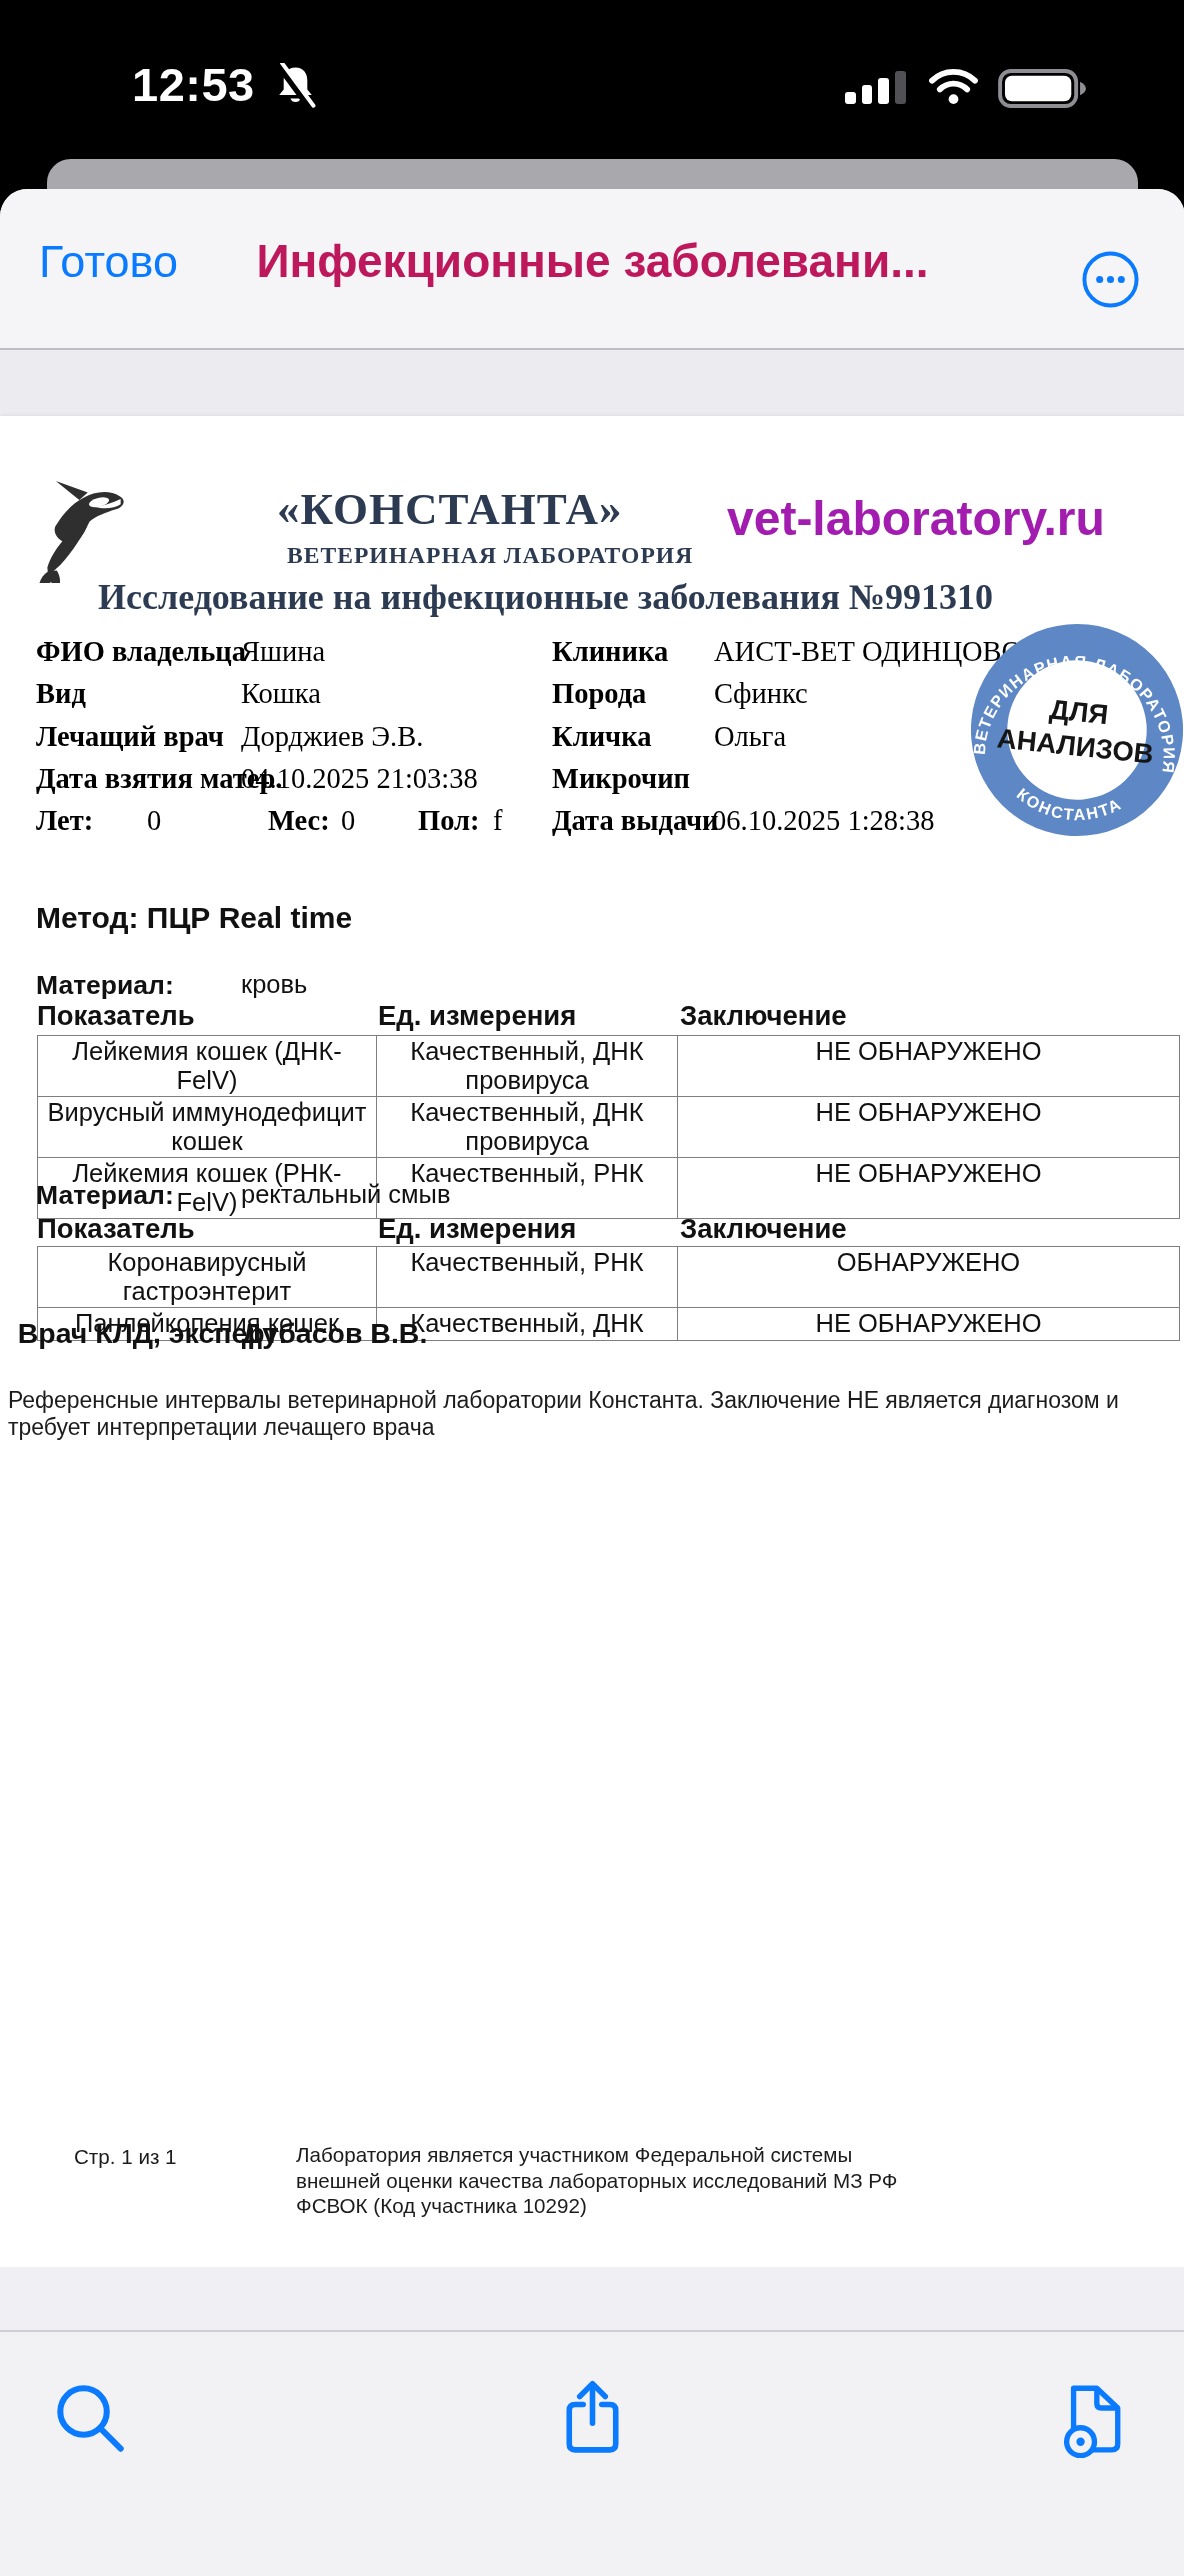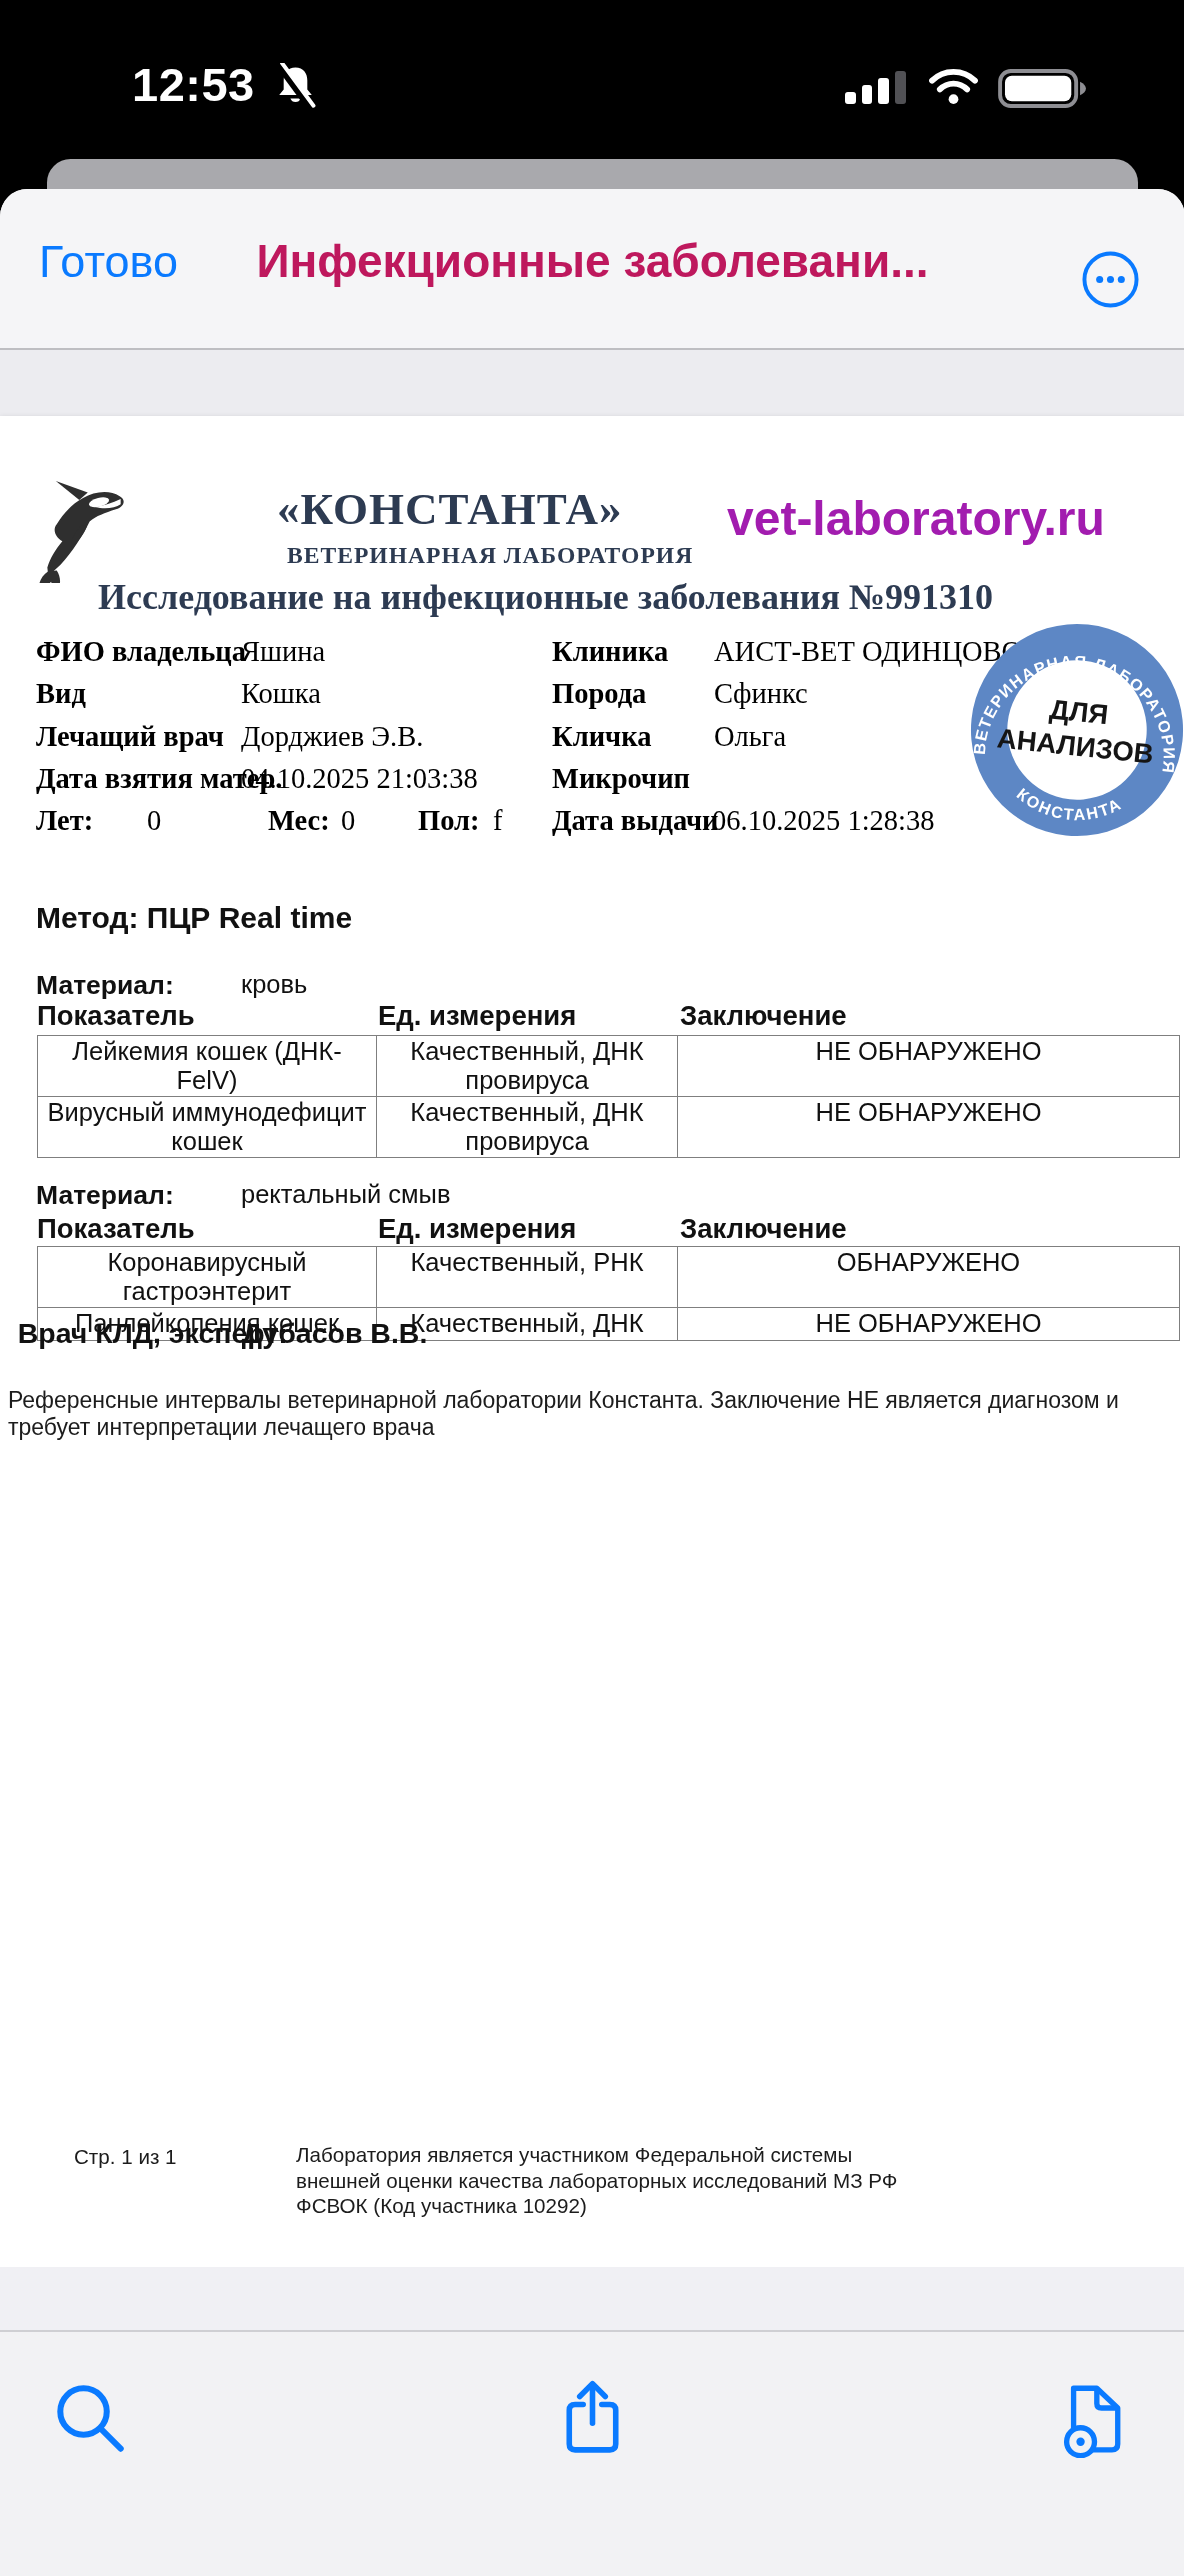--- a/index.html
+++ b/index.html
@@ -227,20 +227,25 @@
             <tr>
               <td>Лейкемия кошек (ДНК-FelV)</td>
               <td>Качественный, ДНК провируса</td>
               <td>НЕ ОБНАРУЖЕНО</td>
             </tr>
             <tr>
               <td>Вирусный иммунодефицит кошек</td>
               <td>Качественный, ДНК провируса</td>
               <td>НЕ ОБНАРУЖЕНО</td>
             </tr>
+            <tr>
+              <td>Лейкемия кошек (РНК-FelV)</td>
+              <td>Качественный, РНК</td>
+              <td>НЕ ОБНАРУЖЕНО</td>
+            </tr>
           </tbody>
       </table>
 
       <div class="material mat2">
         <span class="lab">Материал:</span>
         <span class="val">ректальный смыв</span>
       </div>
       <div class="thead th2">
         <span class="hc1">Показатель</span>
         <span class="hc2">Ед. измерения</span>

